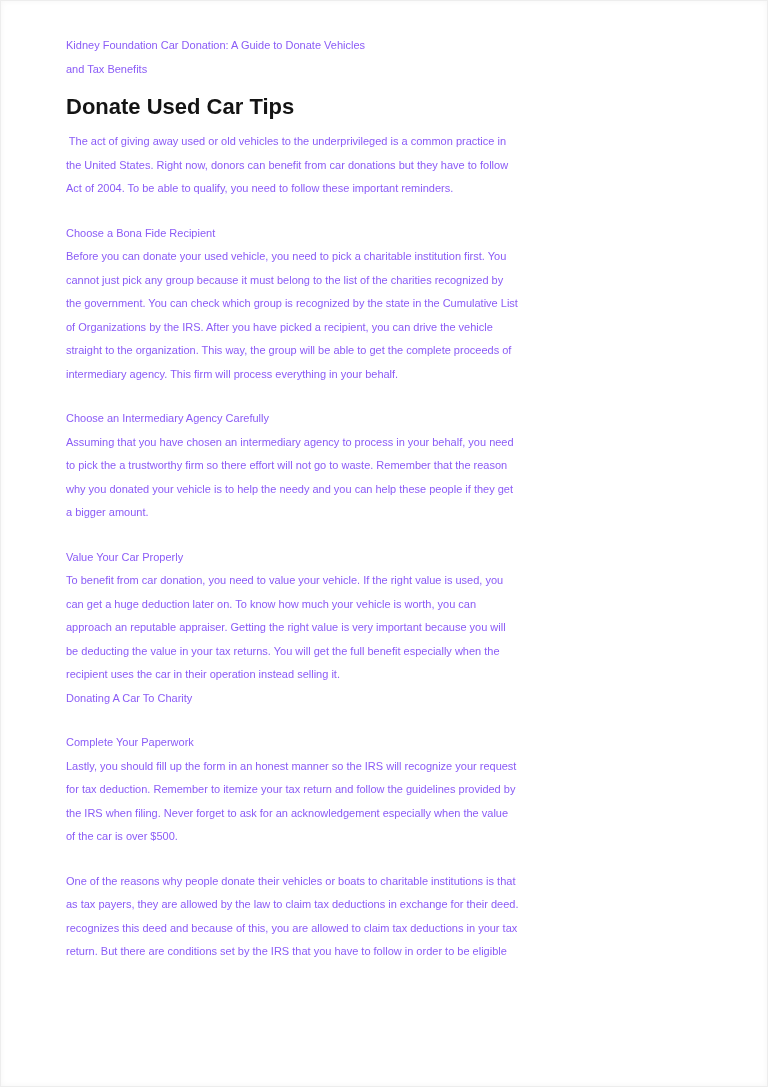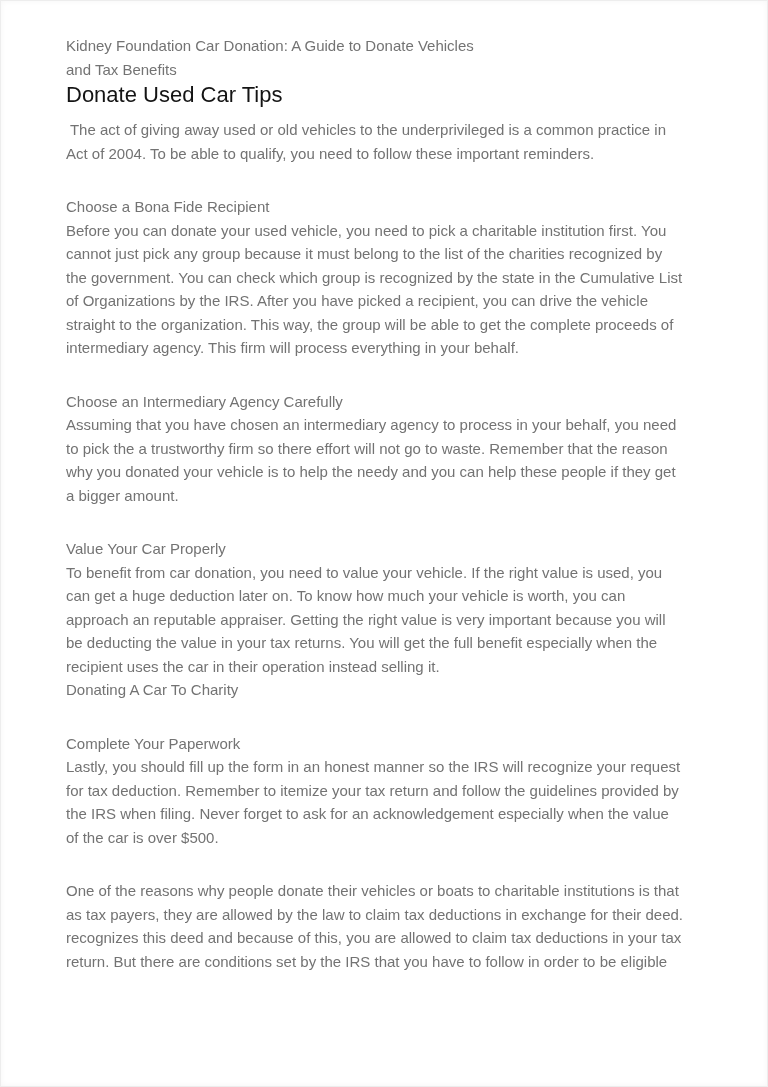--- a/index.html
+++ b/index.html
@@ -21,53 +21,54 @@
     color: #1a1a1a;
   }
   .doc-title {
     margin: 0;
     font-size: 23px;
     line-height: 27.5px;
     font-weight: 400;
     color: #141414;
   }
   .doc-subtitle {
-    margin: 0 0 0 0;
+    margin: 12px 0 0 0;
     font-size: 22px;
     line-height: 27px;
-    font-weight: 400;
+    font-weight: 700;
     color: #141414;
   }
   .block {
-    margin-top: 30px;
+    margin-top: 21px;
   }
   .block.intro {
     margin-top: 10px;
   }
   .line {
-    font-size: 15px;
+    font-size: 11px;
     line-height: 23.5px;
     white-space: pre;
-    color: #737373;
+    color: #8b5cf6;
   }
 </style>
 </head>
 <body>
 
 <div class="page">
 
   <h1 class="doc-title">
       <div class="line">Kidney Foundation Car Donation: A Guide to Donate Vehicles</div>
       <div class="line">and Tax Benefits</div>
     </h1>
 
   <h2 class="doc-subtitle">Donate Used Car Tips</h2>
 
   <div class="block intro">
       <div class="line"> The act of giving away used or old vehicles to the underprivileged is a common practice in</div>
+      <div class="line">the United States. Right now, donors can benefit from car donations but they have to follow</div>
       <div class="line">Act of 2004. To be able to qualify, you need to follow these important reminders.</div>
     </div>
 
   <div class="block">
     <div class="line">Choose a Bona Fide Recipient</div>
     <div>
         <div class="line">Before you can donate your used vehicle, you need to pick a charitable institution first. You</div>
         <div class="line">cannot just pick any group because it must belong to the list of the charities recognized by</div>
         <div class="line">the government. You can check which group is recognized by the state in the Cumulative List</div>
         <div class="line">of Organizations by the IRS. After you have picked a recipient, you can drive the vehicle</div>

